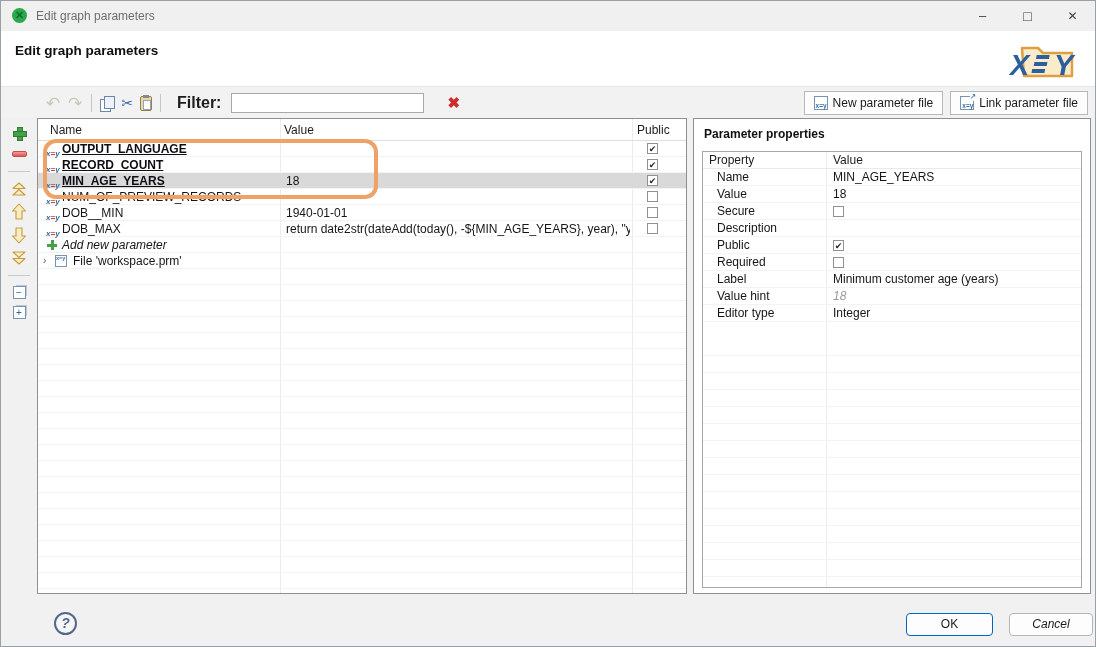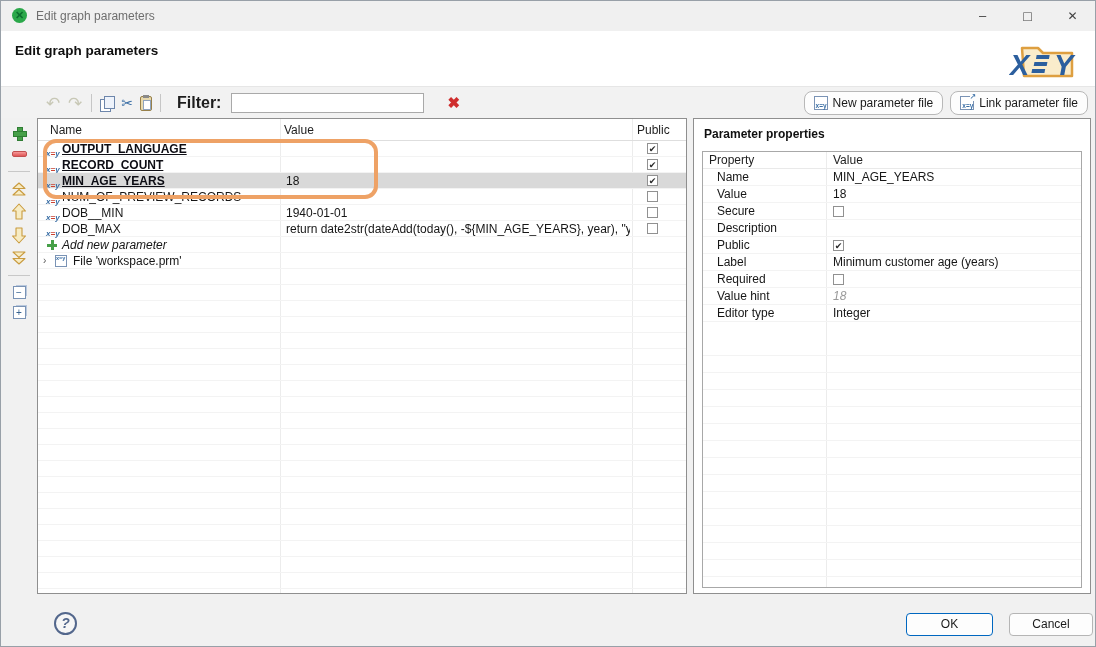--- a/index.html
+++ b/index.html
@@ -39,21 +39,21 @@
   .icon-cut::before{ content:"✂"; color:#3a6ea5; font-size:14px; }
   .icon-paste{ width:12px; height:15px; background:#e8d9ad; border:1px solid #97804a; border-radius:2px; position:relative; }
   .icon-paste::before{ content:""; position:absolute; left:2px; top:3px; width:6px; height:8px; background:#fff; border:1px solid #8fa3bd; }
   .icon-paste::after{ content:""; position:absolute; top:-2px; left:2px; width:6px; height:3px; background:#8a8a8a; }
   .filter-label{ font-size:16px; font-weight:bold; color:#1d1d1d; margin-left:8px; }
   .filter-input{ width:193px; height:20px; border:1px solid #a9a9a9; background:#fff; font-size:12px;
                  font-family:"Liberation Sans",sans-serif; padding:0 4px; margin-left:4px; }
   .icon-clear{ margin-left:17px; }
   .icon-clear::before{ content:"✖"; color:#cf2d2d; font-size:15px; font-weight:bold; }
   .tb-right{ position:absolute; right:7px; top:4px; display:flex; gap:7px; }
-  .tb-btn{ height:24px; border:1px solid #b8b8b8; border-radius:8px; background:#fdfdfd;
+  .tb-btn{ height:24px; border:1px solid #b8b8b8; border-radius:0; background:#fdfdfd;
            display:flex; align-items:center; gap:5px; padding:0 9px; font-size:12px; color:#1a1a1a; }
   .pfile-icon{ width:14px; height:14px; border:1px solid #7a93b5; background:#fff; position:relative; }
   .pfile-icon::before{ content:"x=y"; position:absolute; left:1px; bottom:0px; font-size:6.5px; font-weight:bold; color:#3a6ea5; }
   .pfile-icon.link::after{ content:"↗"; position:absolute; top:-5px; right:-3px; font-size:8px; color:#2c65a0; background:#fdfdfd; }
 
   
   .side-tools{ position:absolute; left:0; top:117px; width:36px; display:flex; flex-direction:column;
                align-items:center; padding-top:8px; gap:7px; }
   .st-sep{ width:22px; height:1px; background:#c8c8c8; margin:3px 0; }
   .icon-plus{ position:relative; width:14px; height:14px; }
@@ -116,21 +116,21 @@
                border:4px solid #eea266; border-radius:13px; z-index:40; pointer-events:none; }
 
   
   .help-btn{ position:absolute; left:53px; top:611px; width:23px; height:23px; border-radius:50%;
              border:2px solid #53678c; color:#53678c; font-size:14px; font-weight:bold;
              text-align:center; line-height:19px; background:#f6f6f6; font-style:italic; }
   .help-btn::before{ content:"?"; }
   .dlg-btn{ position:absolute; top:612px; height:23px; border-radius:4px; background:#fdfdfd;
             font-size:12px; color:#1a1a1a; text-align:center; line-height:21px; }
   .ok-btn{ left:905px; width:87px; border:1px solid #0067c0; }
-  .cancel-btn{ left:1008px; width:84px; border:1px solid #b5b5b5; }
+  .cancel-btn{ left:1008px; width:84px; border:1px solid #b5b5b5;font-style:italic; }
 </style>
 </head>
 <body>
 
 <div class="window">
 
   <div class="titlebar">
     <span class="app-icon"></span>
     <span class="titlebar-title">Edit graph parameters</span>
     <div class="win-controls">
@@ -284,26 +284,26 @@
       </div>
       <div class="props-row">
         <span class="plabel">Description</span>
         <span class="pvalue"></span>
       </div>
       <div class="props-row">
         <span class="plabel">Public</span>
         <span class="chk" data-checked="true"></span>
       </div>
       <div class="props-row">
+        <span class="plabel">Required</span>
+        <span class="chk" data-checked="false"></span>
+      </div>
+      <div class="props-row">
         <span class="plabel">Label</span>
         <span class="pvalue">Minimum customer age (years)</span>
-      </div>
-      <div class="props-row">
-        <span class="plabel">Required</span>
-        <span class="chk" data-checked="false"></span>
       </div>
       <div class="props-row hint">
         <span class="plabel">Value hint</span>
         <span class="pvalue">18</span>
       </div>
       <div class="props-row">
         <span class="plabel">Editor type</span>
         <span class="pvalue">Integer</span>
       </div>
 

